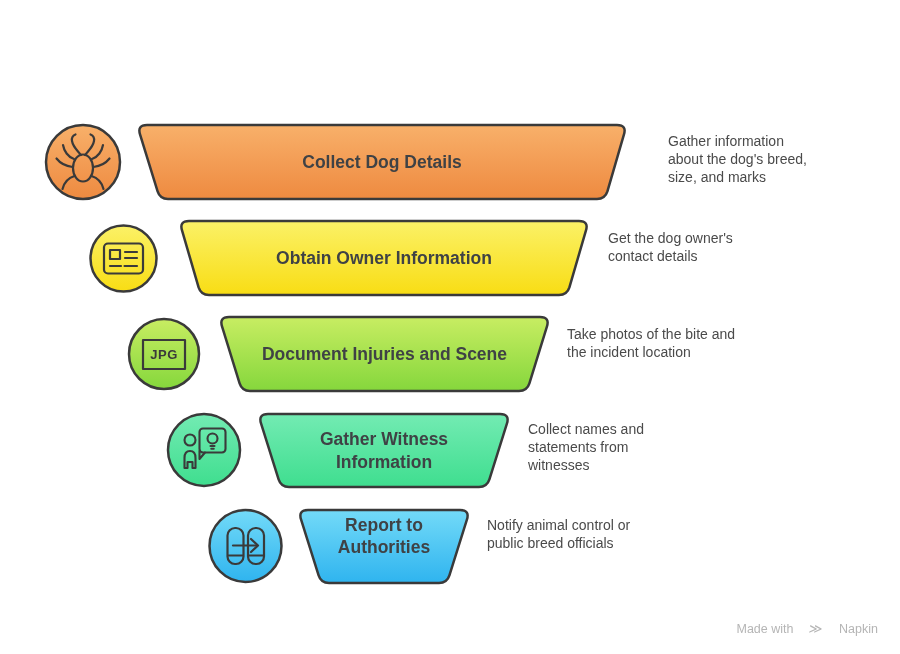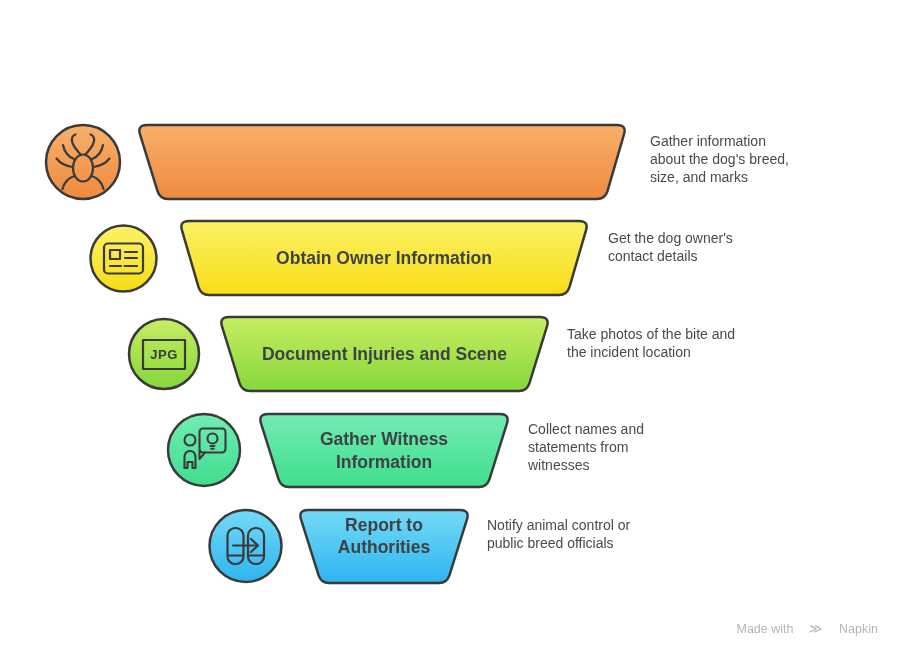--- a/index.html
+++ b/index.html
@@ -108,26 +108,27 @@
     <g fill="none" stroke-width="2.2" stroke-linecap="round" stroke-linejoin="round" stroke="#3A3A3A">
       <rect x="227.5" y="528" width="16" height="36" rx="7.5"></rect>
       <rect x="248" y="528" width="16" height="36" rx="7.5"></rect>
       <path d="M 228.5,555.5 H 242.5"></path>
       <path d="M 249,555.5 H 263"></path>
       <path d="M 233,545.5 H 257"></path>
       <path d="M 251,539 L 258,545.5 L 251,552"></path>
     </g>
   </svg>
 
+  <div class="stage-label" style="left:137px;top:125px;width:490px;height:74px;">Collect Dog Details</div>
   <div class="stage-label" style="left:179px;top:221px;width:410px;height:74px;">Obtain Owner Information</div>
   <div class="stage-label" style="left:258px;top:414px;width:252px;height:73px;">Gather Witness Information</div>
   <div class="stage-label" style="left:219px;top:317px;width:331px;height:74px;">Document Injuries and Scene</div>
   <div class="stage-label" style="left:298px;top:510px;width:172px;height:52px;padding:0 15px;">Report to Authorities</div>
 
-  <div class="stage-desc" style="left:650px;top:132px;width:150px;">Gather information about the dog's breed, size, and marks</div>
+  <div class="stage-desc" style="left:668px;top:132px;width:150px;">Gather information about the dog's breed, size, and marks</div>
   <div class="stage-desc" style="left:567px;top:325px;width:170px;">Take photos of the bite and the incident location</div>
   <div class="stage-desc" style="left:608px;top:229px;width:145px;">Get the dog owner's contact details</div>
   <div class="stage-desc" style="left:528px;top:420px;width:130px;">Collect names and statements from witnesses</div>
   <div class="stage-desc" style="left:487px;top:516px;width:162px;">Notify animal control or public breed officials</div>
 
   <div class="watermark">
     <span>Made with</span>
     <span class="napkin-glyph">≫</span>
     <span>Napkin</span>
   </div>

